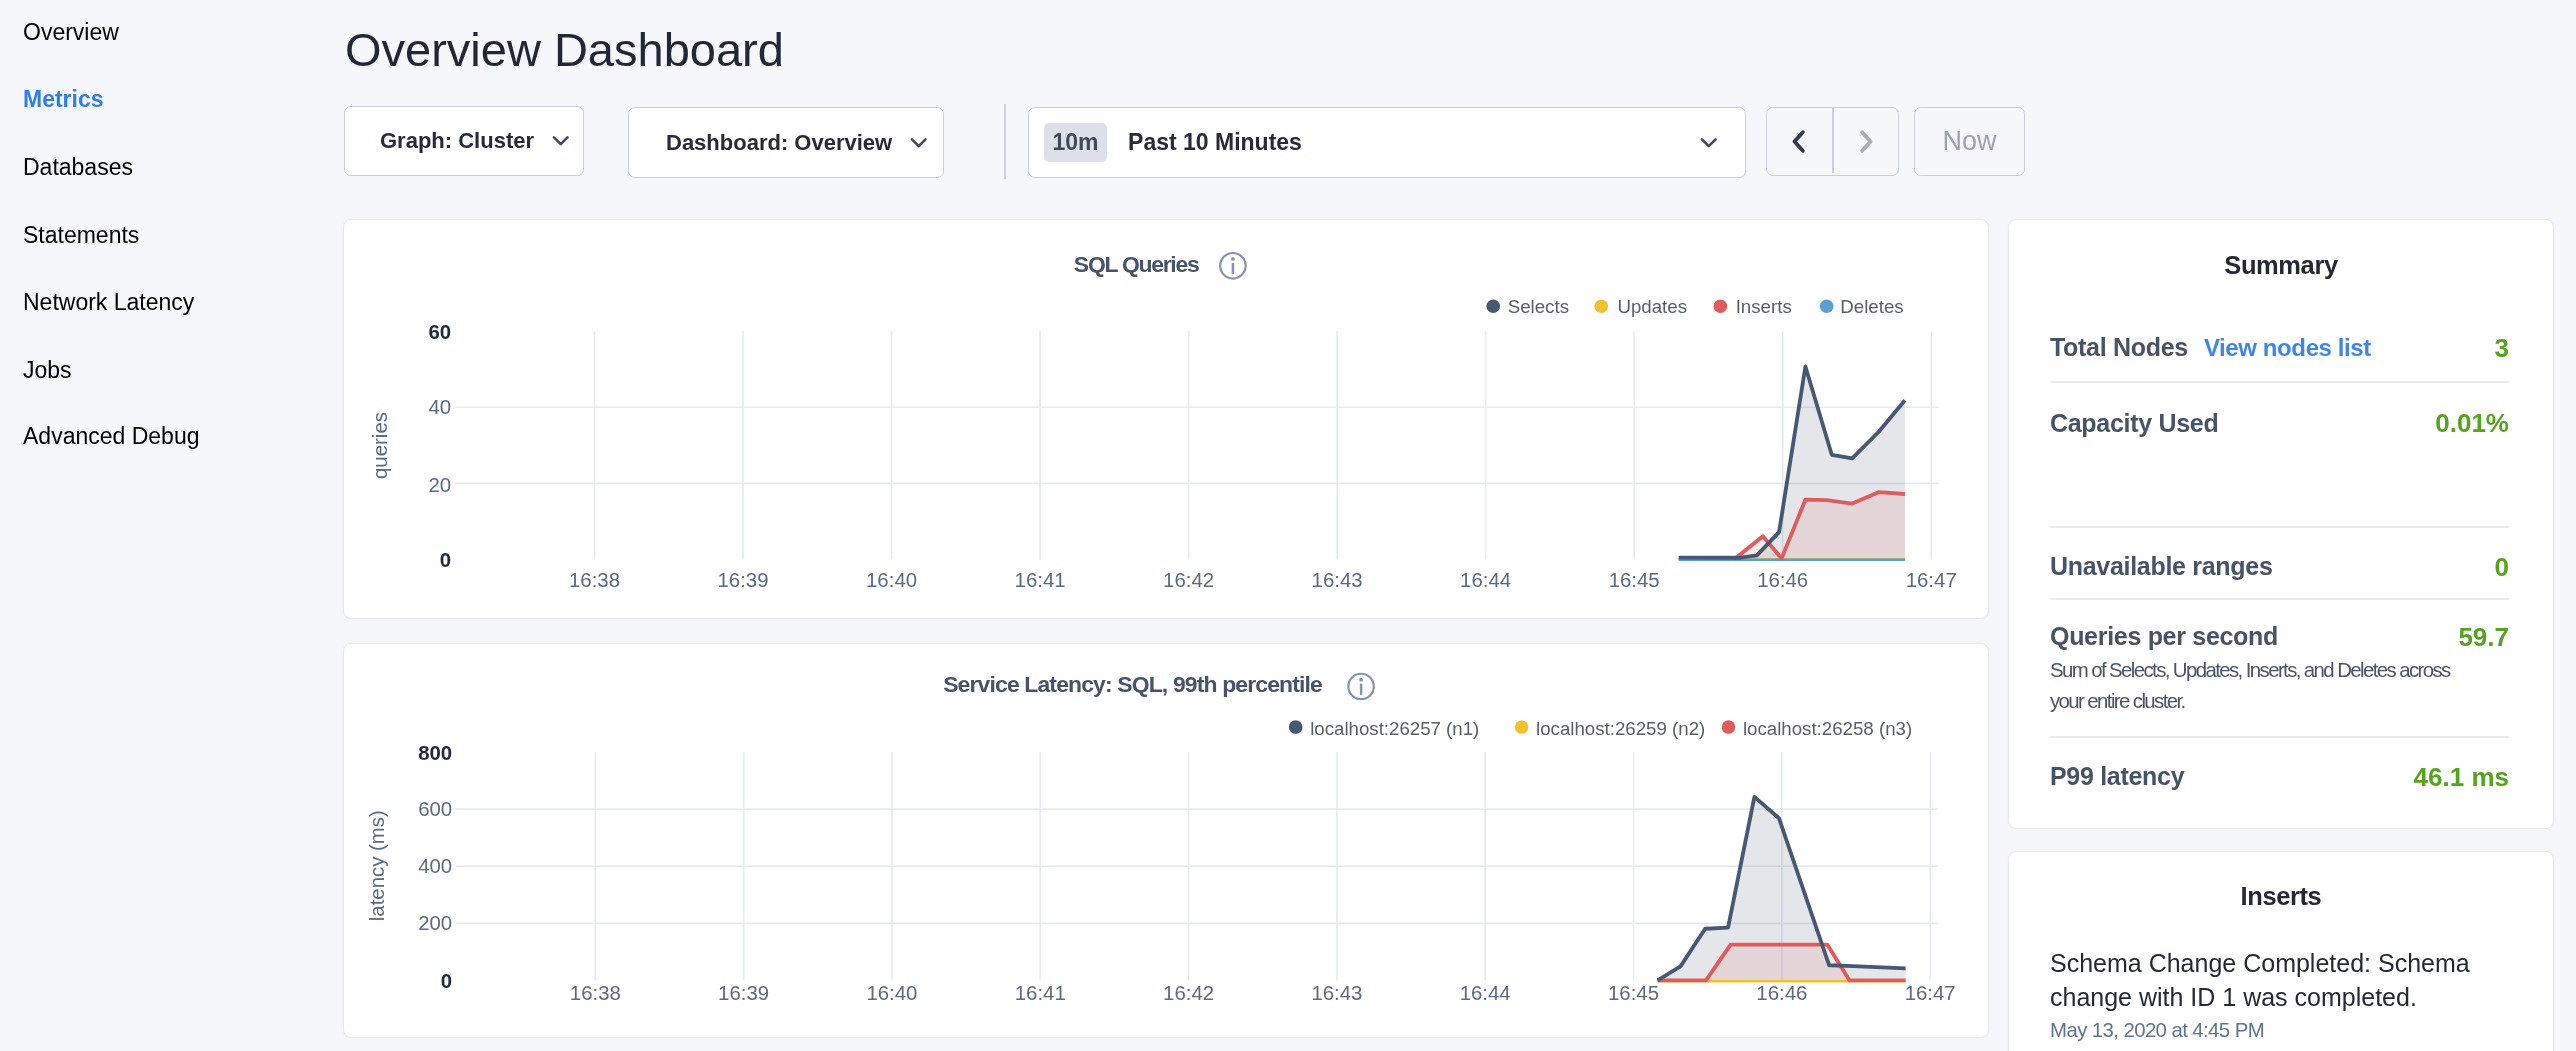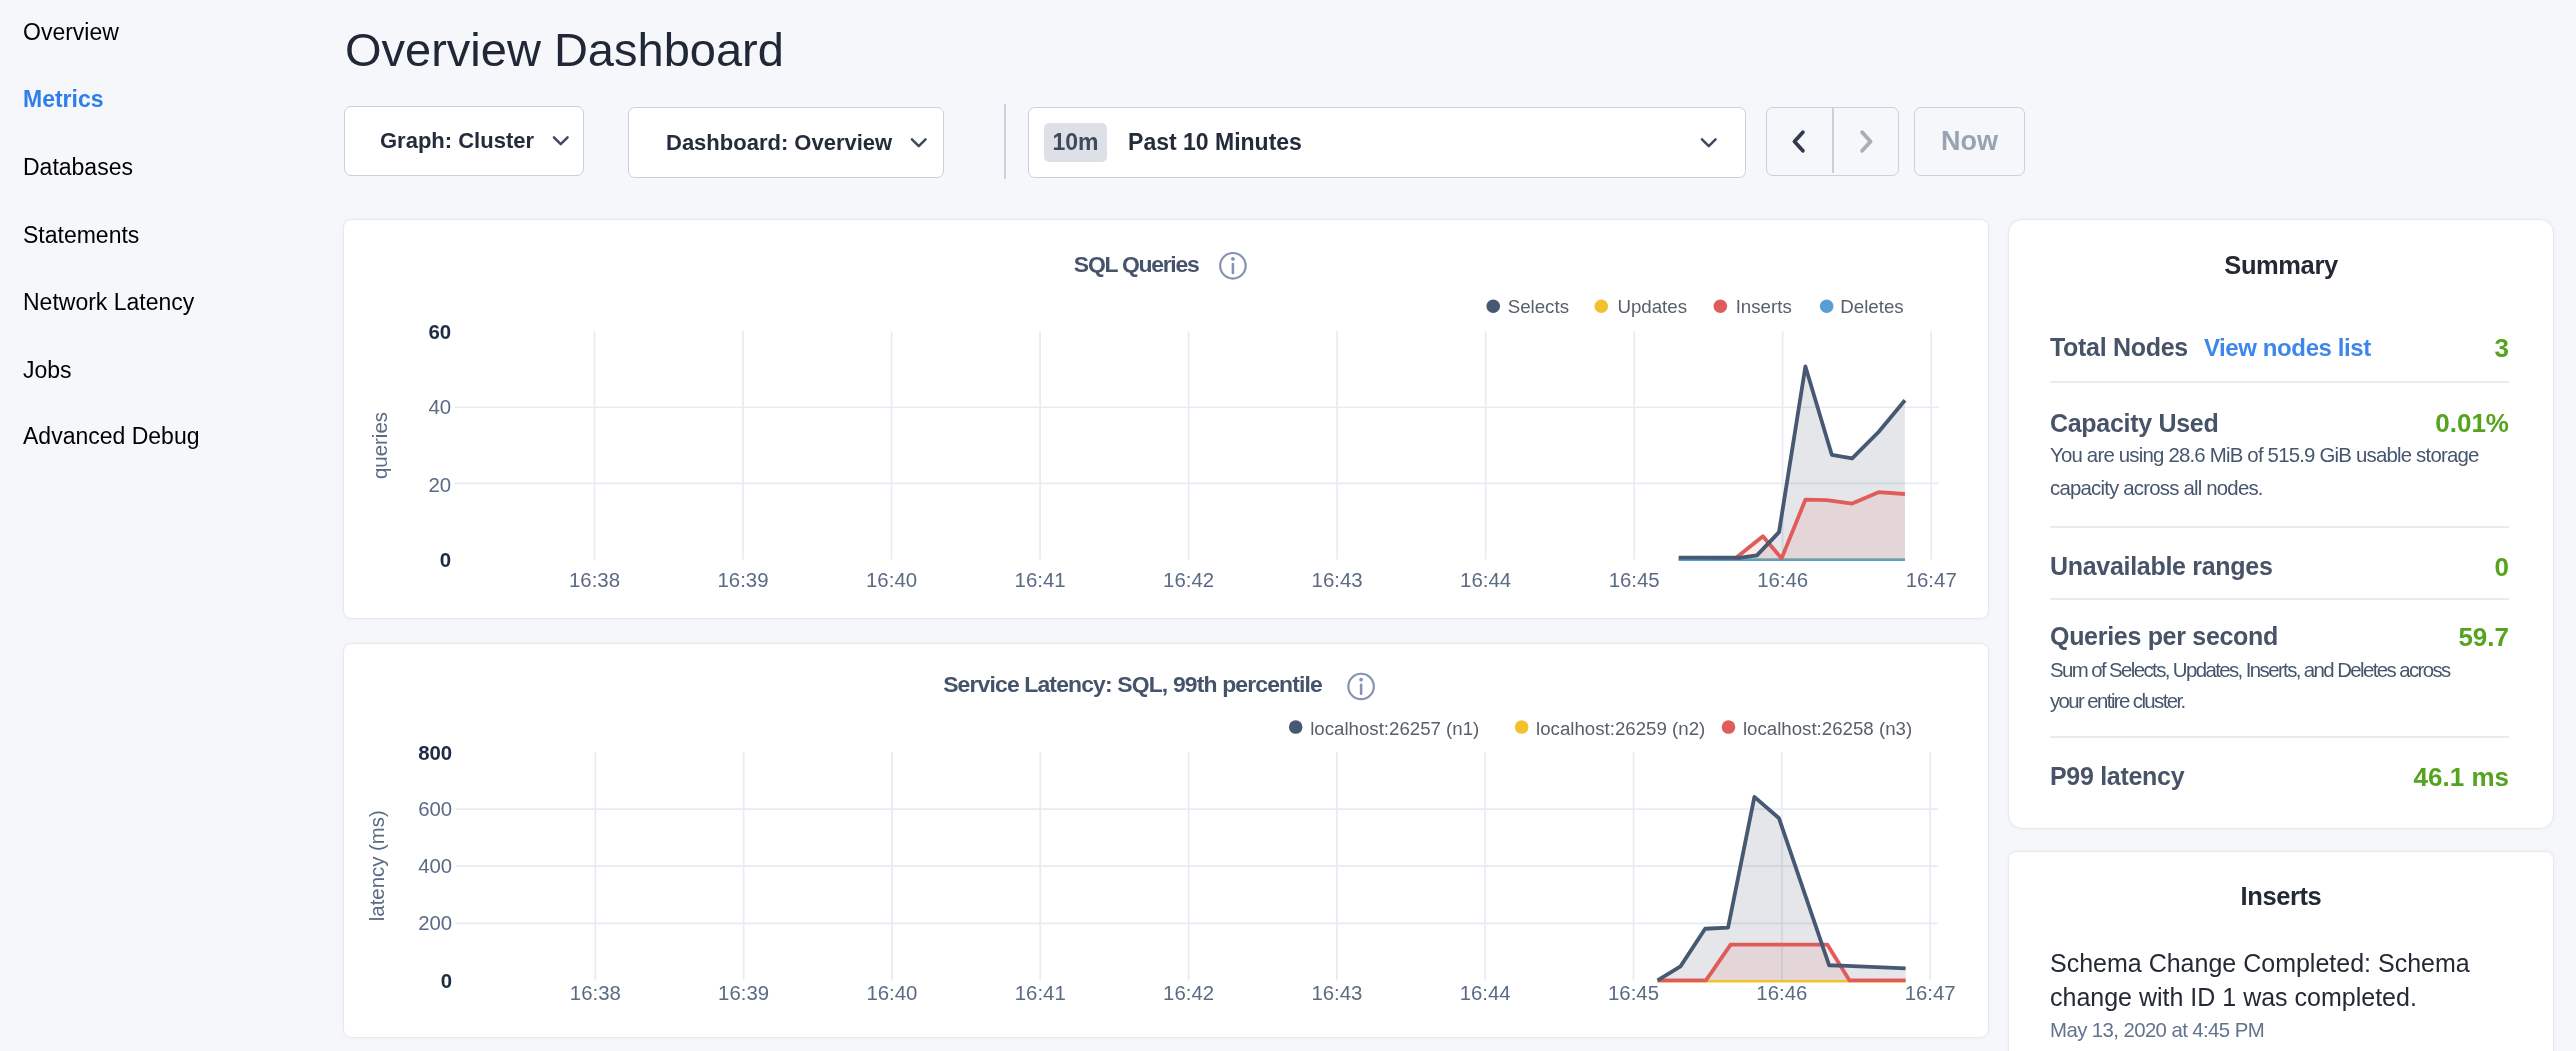--- a/index.html
+++ b/index.html
@@ -51,21 +51,21 @@
 <div class="abs" style="left:1766px; top:107px; width:133px; height:69px; border:1.7px solid #c8d0dc; border-radius:6.8px;">
   <div class="abs" style="left:65px; top:0; width:1.7px; height:65px; background:#c8d0dc;"></div>
   <svg class="abs" style="left:18.7px; top:19.6px;" width="27" height="27" viewBox="0 0 32 32">
       <path d="M20 5 L10 16 L20 27" fill="none" stroke="#313b4d" stroke-width="4.5" stroke-linecap="round" stroke-linejoin="round"></path>
     </svg>
   <svg class="abs" style="left:85px; top:19.6px;" width="27" height="27" viewBox="0 0 32 32">
       <path d="M12 5 L22 16 L12 27" fill="none" stroke="#a7aeba" stroke-width="4.5" stroke-linecap="round" stroke-linejoin="round"></path>
     </svg>
 </div>
 <div class="abs" style="left:1914px; top:107px; width:111px; height:69px; border:1.7px solid #c8d0dc; border-radius:6.8px; display:flex; align-items:center; justify-content:center;">
-  <span style="font-size:27px; font-weight:bold; color:#9aa3b1;">Now</span>
+  <span style="font-size:27px; font-weight:normal; color:#9aa3b1;">Now</span>
 </div>
 
 <div class="card" style="left:343px; top:219px; width:1646px; height:400px;">
   <svg class="abs" style="left:0; top:0;" width="1646" height="400" viewBox="0 0 1935 470">
     <line x1="294.5" y1="130.5" x2="294.5" y2="399" stroke="#e7ecf2" stroke-width="2"></line>
     <line x1="469.1" y1="130.5" x2="469.1" y2="399" stroke="#e7ecf2" stroke-width="2"></line>
     <line x1="643.7" y1="130.5" x2="643.7" y2="399" stroke="#e7ecf2" stroke-width="2"></line>
     <line x1="818.3" y1="130.5" x2="818.3" y2="399" stroke="#e7ecf2" stroke-width="2"></line>
     <line x1="992.9" y1="130.5" x2="992.9" y2="399" stroke="#e7ecf2" stroke-width="2"></line>
     <line x1="1167.5" y1="130.5" x2="1167.5" y2="399" stroke="#e7ecf2" stroke-width="2"></line>
@@ -153,28 +153,27 @@
       <circle cx="1196" cy="42" r="2.2" fill="#8593b2"></circle>
     <circle cx="1119" cy="97.8" r="8" fill="#475872"></circle>
     <text x="1136" y="107" font-size="22" fill="#575f6a">localhost:26257 (n1)</text>
     <circle cx="1385" cy="97.8" r="8" fill="#f2c12e"></circle>
     <text x="1402" y="107" font-size="22" fill="#575f6a">localhost:26259 (n2)</text>
     <circle cx="1628.5" cy="97.8" r="8" fill="#e05c5a"></circle>
     <text x="1645.5" y="107" font-size="22" fill="#575f6a">localhost:26258 (n3)</text>
   </svg>
 </div>
 
-<div class="card" style="left:2008px; top:219px; width:546px; height:610px;border-radius:14px;">
+<div class="card" style="left:2008px; top:219px; width:546px; height:610px;">
   <div class="abs" style="top:33px; width:100%; text-align:center; font-size:25.5px; letter-spacing:-0.4px; font-weight:bold; color:#242a35;">Summary</div>
   <div class="abs" style="left:41px; top:115px;"><span class="srow-label">Total Nodes</span><span style="font-size:24px; letter-spacing:-0.4px; font-weight:bold; color:#3e86ea; margin-left:16px;">View nodes list</span></div>
   <div class="srow-val" style="top:115px;">3</div>
   <div class="divider-h" style="top:161px;"></div>
   <div class="abs srow-label" style="left:41px; top:191px;">Capacity Used</div>
   <div class="srow-val" style="top:190px;">0.01%</div>
-  <div class="sdesc" style="top:219px;">You are using 28.6 MiB of 515.9 GiB usable storage<br>capacity across all nodes.</div>
   <div class="divider-h" style="top:306px;"></div>
   <div class="abs srow-label" style="left:41px; top:334px;">Unavailable ranges</div>
   <div class="srow-val" style="top:334px;">0</div>
   <div class="divider-h" style="top:378px;"></div>
   <div class="abs srow-label" style="left:41px; top:404px;">Queries per second</div>
   <div class="srow-val" style="top:404px;">59.7</div>
   <div class="sdesc" style="top:435px; line-height:31px; letter-spacing:-1.6px;">Sum of Selects, Updates, Inserts, and Deletes across<br>your entire cluster.</div>
   <div class="divider-h" style="top:516px;"></div>
   <div class="abs srow-label" style="left:41px; top:544px;">P99 latency</div>
   <div class="srow-val" style="top:544px;">46.1 ms</div>

